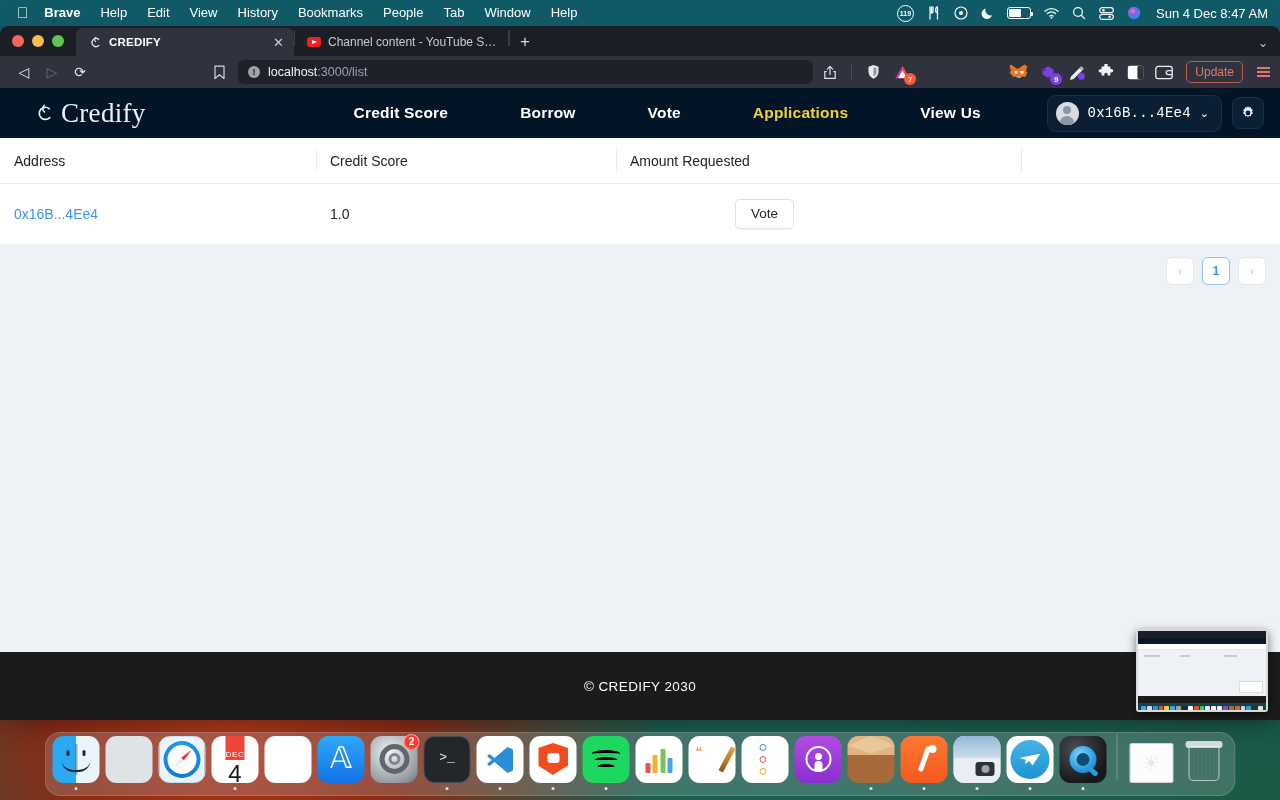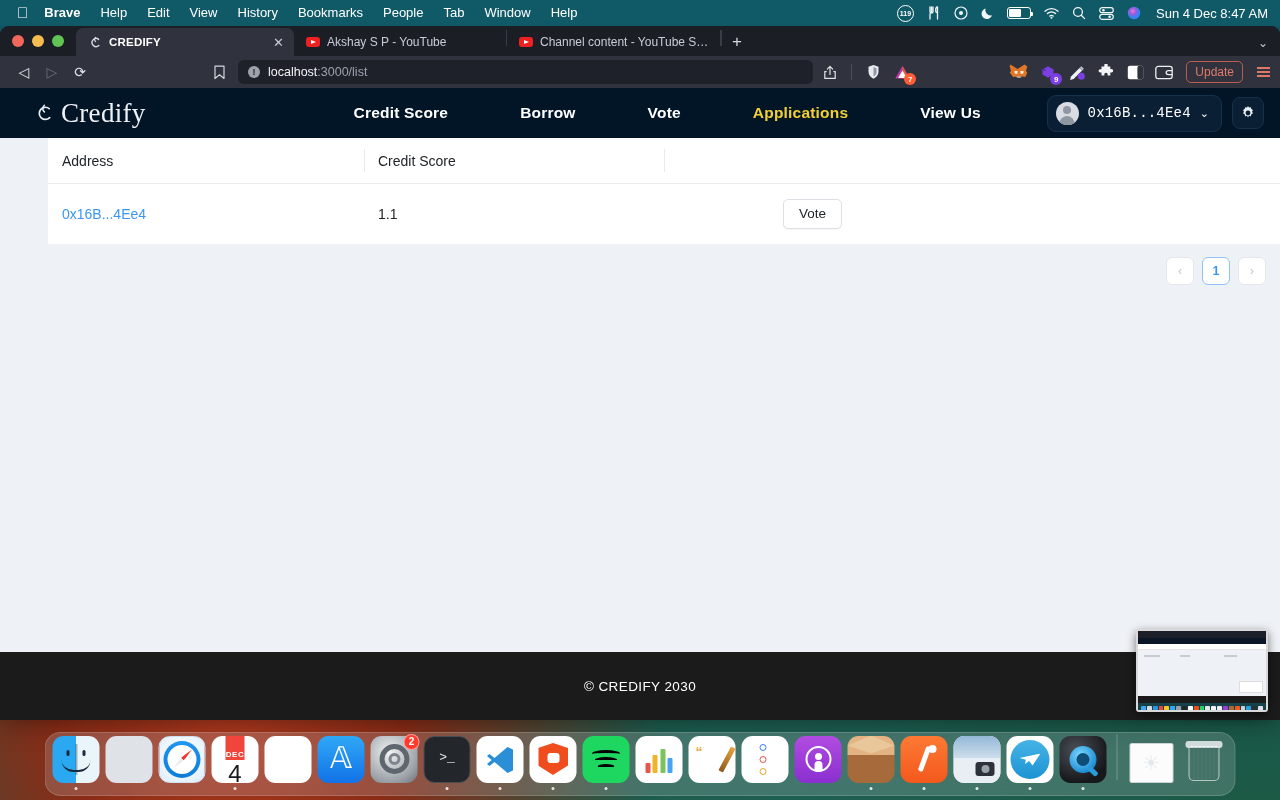--- a/index.html
+++ b/index.html
@@ -161,21 +161,21 @@
   .avatar::after { content:""; position:absolute; left:50%; top:14px; width:15px; height:11px; border-radius:8px 8px 0 0; background:#8f97a3; transform:translateX(-50%); }
   .acct-addr { color: #fff; font-family: "Liberation Mono", monospace; font-size: 14px; letter-spacing: .2px; }
   .acct-chev { color: #ffffff; font-size: 11px; }
   .gear-btn {
     width: 32px; height: 32px; border-radius: 8px;
     background: #0a1f33; border: 1px solid #16324b;
     display: flex; align-items: center; justify-content: center;
   }
 
   
-  .table { background: #ffffff; margin-left: 48px; }
+  .table { background: #ffffff; }
   .thead { display: flex; align-items: center; height: 46px; border-bottom: 1px solid #ebedf0; }
   .th { font-size: 14px; color: #212529; padding-left: 14px; position: relative; display:flex; align-items:center; height:100%; }
   .th + .th::before { content:""; position: absolute; left: 0; top: 11px; bottom: 11px; width: 1px; background: #e8eaed; }
   .col1 { width: 316px; padding-left: 14px; }
   .col2 { width: 300px; }
   .col3 { width: 405px; }
   .col4 { flex: 1; }
   .trow { display: flex; align-items: center; height: 61px; border-bottom: 1px solid #f0f2f4; }
   .td { font-size: 14px; color: #212529; padding-left: 14px; display:flex; align-items:center; height:100%; }
   .td.addr a { color: #3b96f3; text-decoration: none; font-size: 14px; }
@@ -254,21 +254,21 @@
   .i-launch { background: #dfe2e6; display:grid; grid-template-columns: repeat(3,1fr); gap:3px; padding:7px; }
   .i-launch span { border-radius: 3px; }
 
   .i-safari { background: radial-gradient(circle at 50% 45%, #f7fbfe 0 40%, #d9ecfa 100%); border:1px solid #cfe0ee; }
   .i-safari .ring { position:absolute; inset:4px; border-radius:50%; background: conic-gradient(#2196f3,#0c7cd5,#2196f3); }
   .i-safari .inner { position:absolute; inset:8px; border-radius:50%; background:#fff; }
   .i-safari .needle { position:absolute; left:50%; top:50%; width:4px; height:26px; transform:translate(-50%,-50%) rotate(45deg);
     background: linear-gradient(180deg,#f2382f 0 50%, #e9ecef 50% 100%); clip-path: polygon(50% 0, 100% 50%, 50% 100%, 0 50%); }
 
   .i-cal { background:#fff; display:flex; flex-direction:column; }
-  .i-cal .m { background:#f0453a; color:#fff; font-size:8px; font-weight:bold; text-align:center; padding:20px 0 1px; letter-spacing:.5px; }
+  .i-cal .m { background:#f0453a; color:#fff; font-size:8px; font-weight:normal; text-align:center; padding:20px 0 1px; letter-spacing:.5px; }
   .i-cal .d { flex:1; display:flex; align-items:center; justify-content:center; color:#1a1a1a; font-size:24px; font-weight:300; }
 
   .i-notes { background:#fff; display:flex; flex-direction:column; }
   .i-notes .top { height:12px; background:#fcc72c; }
   .i-notes .lines { flex:1; background: repeating-linear-gradient(180deg, #fff 0 5px, #eceef0 5px 6px); }
 
   .i-appstore { background: linear-gradient(180deg,#2fa8f7,#1272e6); color:#fff; font-size:30px; font-weight:300; }
   .i-appstore .a { font-family:"Liberation Sans",sans-serif; transform: translateY(-2px); }
 
   .i-sysprefs { background: radial-gradient(circle at 40% 35%, #f2f3f4, #9aa0a6 70%, #6c7278); }
@@ -429,26 +429,20 @@
         <span class="favicon">
           <svg width="13" height="13" viewBox="0 0 13 13">
               <path d="M9.6 3.4a4 4 0 10.2 6.1" stroke="#d8dde4" stroke-width="1.4" fill="none" stroke-linecap="round"></path>
               <path d="M6.6 1.4c-1.4 1.3-1.4 3 0 4.2" stroke="#d8dde4" stroke-width="1.2" fill="none" stroke-linecap="round"></path>
             </svg>
         </span>
         <span class="t-label">CREDIFY</span>
         <span class="tab-close">✕</span>
       </div>
 
-      <div class="tab" style="width:212px">
-        <span class="favicon">
-            <span class="fav-yt"></span>
-          </span>
-        <span class="t-label">Akshay S P - YouTube</span>
-      </div>
       <div class="tab-sep"></div>
 
       <div class="tab" style="width:213px">
         <span class="favicon">
             <span class="fav-yt"></span>
           </span>
         <span class="t-label">Channel content - YouTube Studio</span>
       </div>
       <div class="tab-sep"></div>
 
@@ -578,28 +572,29 @@
                 <circle cx="8" cy="8" r="2.4" fill="#0a1f33"></circle>
               </svg>
           </div>
         </div>
       </div>
 
       <div class="table">
         <div class="thead">
           <div class="th col1">Address</div>
           <div class="th col2">Credit Score</div>
+          <div class="th col3">Amount Requested</div>
           <div class="th col4"></div>
         </div>
 
         <div class="trow">
           <div class="td col1 addr">
             <a href="#">0x16B...4Ee4</a>
           </div>
-          <div class="td col3">1.1</div>
+          <div class="td col3">1.0</div>
           <div class="td col4">
             <button class="vote-btn">Vote</button>
           </div>
         </div>
       </div>
 
       <div class="pager">
         <div class="pg">‹</div>
         <div class="pg num">1</div>
         <div class="pg">›</div>

